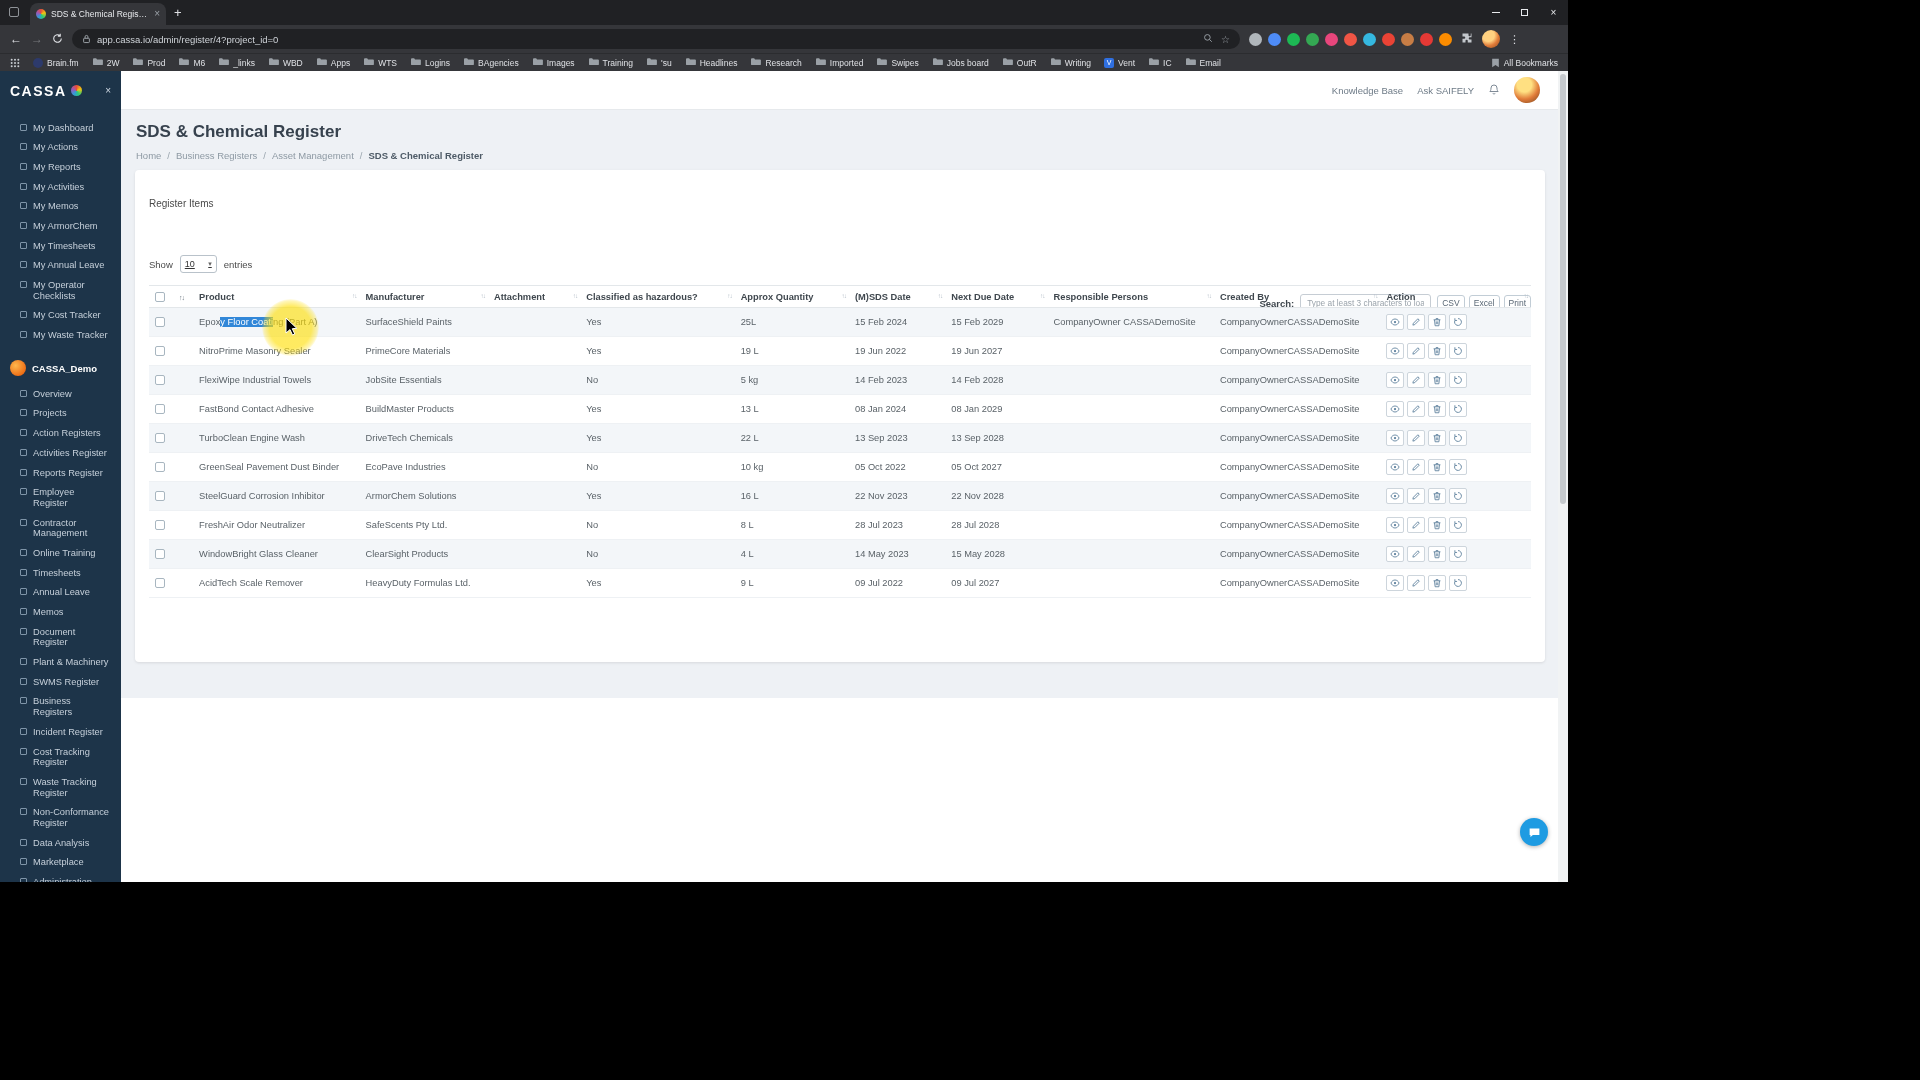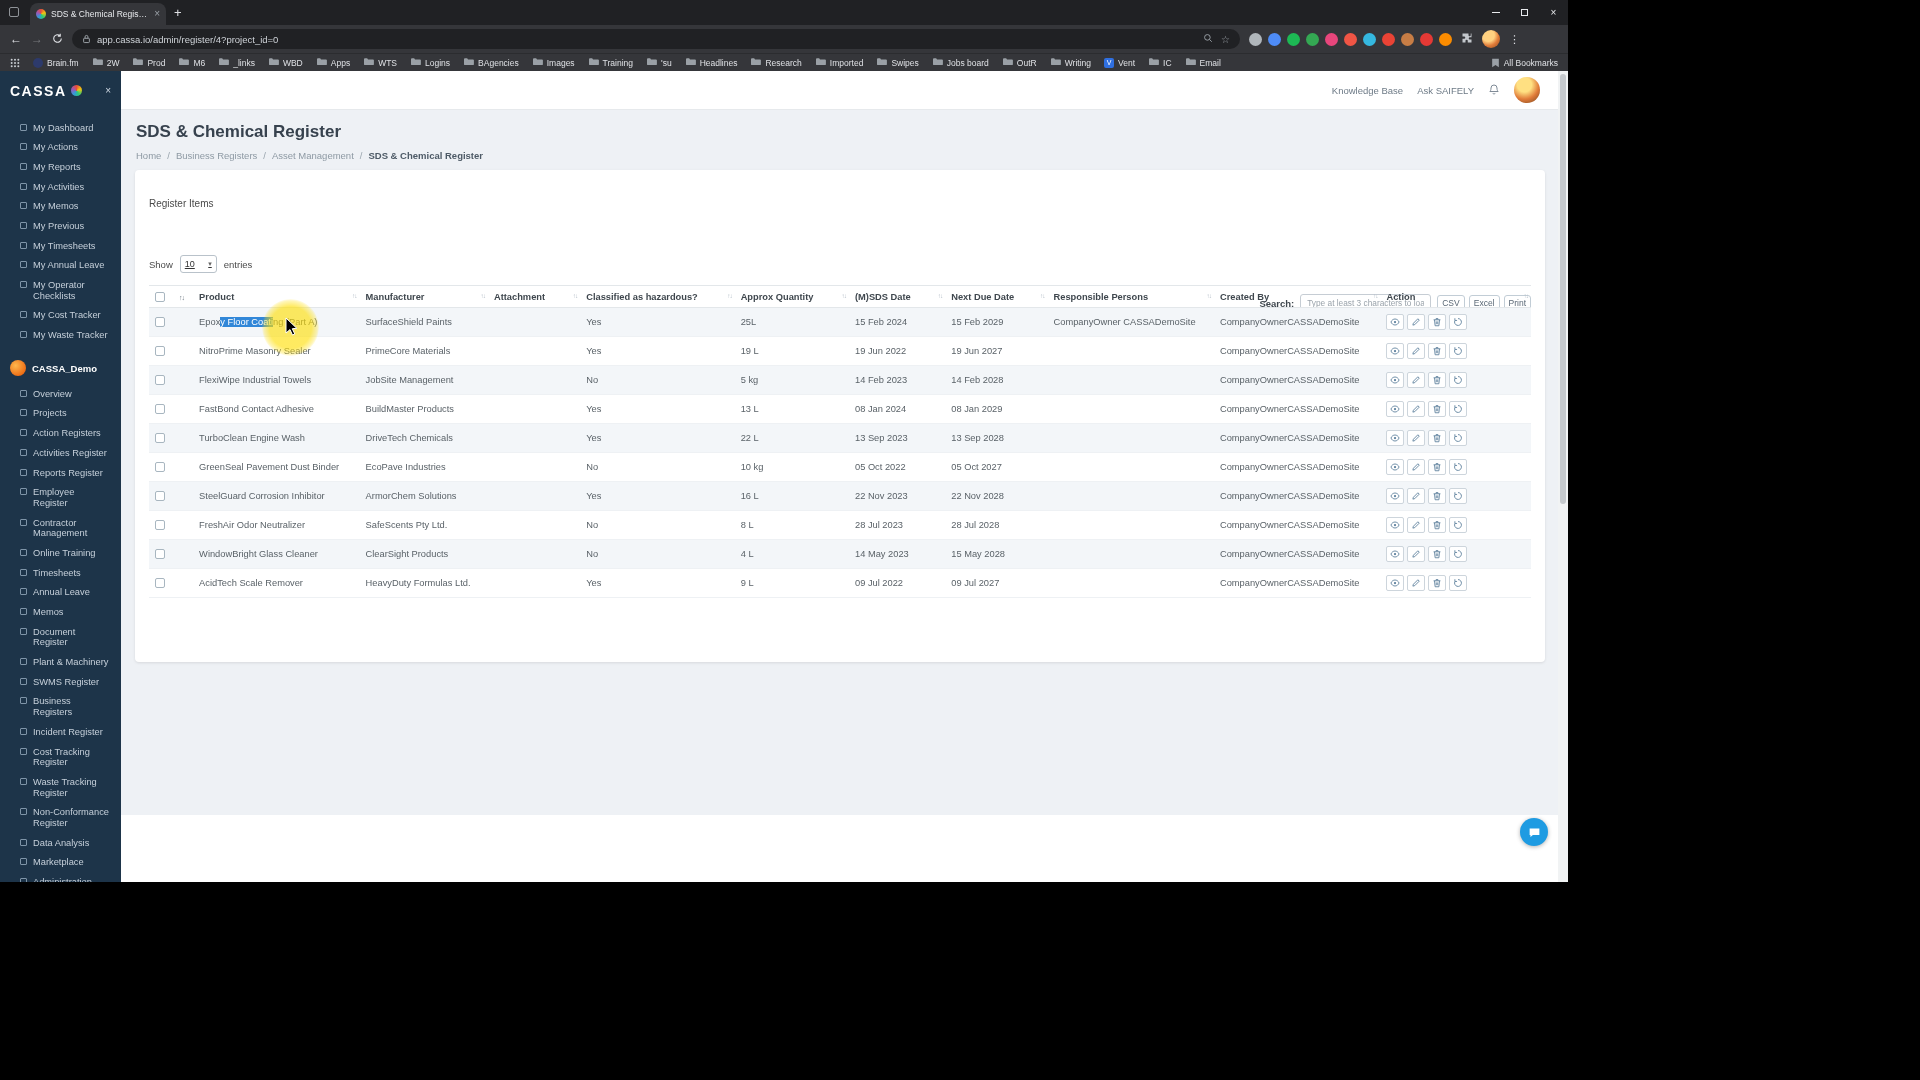--- a/index.html
+++ b/index.html
@@ -34,21 +34,21 @@
   .kebab { color:#dfe1e5; font-size:11px; }
 
   
   .bookmarks { position:absolute; left:0; top:53px; width:100%; height:18px; background:#35363a; display:flex; align-items:center; padding:0 10px; gap:13px; border-top:1px solid #2b2c2f; }
   .bm-item { display:flex; align-items:center; gap:4px; color:#dfe1e5; font-size:8.5px; white-space:nowrap; }
   .bm-dark { width:10px; height:10px; border-radius:50%; background:#2d3a6b; }
   .bm-vent { width:10px; height:10px; border-radius:2px; background:#2f6fe0; color:#fff; font-size:7px; display:flex; align-items:center; justify-content:center; }
   .all-bookmarks { margin-left:auto; display:flex; align-items:center; gap:4px; color:#dfe1e5; font-size:8.5px; }
 
   
-  .app { position:absolute; left:0; top:71px; width:1558px; height:744px; background:#eef1f5; }
+  .app { position:absolute; left:0; top:71px; width:1558px; height:627px; background:#eef1f5; }
   .scrollbar { position:absolute; left:1558px; top:71px; width:10px; height:811px; background:#f1f3f4; }
   .sb-thumb { position:absolute; left:2px; top:3px; width:6px; height:430px; background:#c5c9cd; border-radius:3px; }
 
   
   .sidebar { position:absolute; left:0; top:0; width:121px; height:811px; background:#1d3449; color:#c6d0da; overflow:hidden; }
   .sb-header { height:39px; display:flex; align-items:center; gap:4px; padding:0 10px; }
   .logo-text { color:#fff; font-weight:bold; font-size:14px; letter-spacing:1.5px; }
   .logo-mark { width:11px; height:11px; border-radius:50%; background:conic-gradient(#e74c3c,#f1c40f,#2ecc71,#3498db,#9b59b6,#e74c3c); }
   .sb-close { margin-left:auto; color:#cfd8e3; font-size:10px; }
   .menu { padding:8px 0 2px;margin-left:10px; }
@@ -360,21 +360,21 @@
           <div class="menu-item">
             <span class="micon"></span>
             <span>My Activities</span>
           </div>
           <div class="menu-item">
             <span class="micon"></span>
             <span>My Memos</span>
           </div>
           <div class="menu-item">
             <span class="micon"></span>
-            <span>My Previous</span>
+            <span>My ArmorChem</span>
           </div>
           <div class="menu-item">
             <span class="micon"></span>
             <span>My Timesheets</span>
           </div>
           <div class="menu-item">
             <span class="micon"></span>
             <span>My Annual Leave</span>
           </div>
           <div class="menu-item">
@@ -624,21 +624,21 @@
                     </button><button class="abtn">
                       <span><svg width="10" height="10" viewBox="0 0 16 16" fill="none" stroke="currentColor" stroke-width="1.4">
                           <path d="M8 2.5a5.5 5.5 0 1 1-5 3.2M3 2v3.5h3.5"></path>
                         </svg></span>
                     </button></td>
                 </tr>
                 <tr>
                   <td><span class="cb"></span></td>
                   <td></td>
                   <td>FlexiWipe Industrial Towels</td>
-                  <td>JobSite Management</td>
+                  <td>JobSite Essentials</td>
                   <td></td>
                   <td>No</td>
                   <td>5 kg</td>
                   <td>14 Feb 2023</td>
                   <td>14 Feb 2028</td>
                   <td></td>
                   <td>CompanyOwnerCASSADemoSite</td>
                   <td><button class="abtn">
                       <span><svg width="10" height="10" viewBox="0 0 16 16" fill="none" stroke="currentColor" stroke-width="1.4">
                           <path d="M1.5 8C2.8 5 5.2 3.2 8 3.2S13.2 5 14.5 8C13.2 11 10.8 12.8 8 12.8S2.8 11 1.5 8z"></path>

